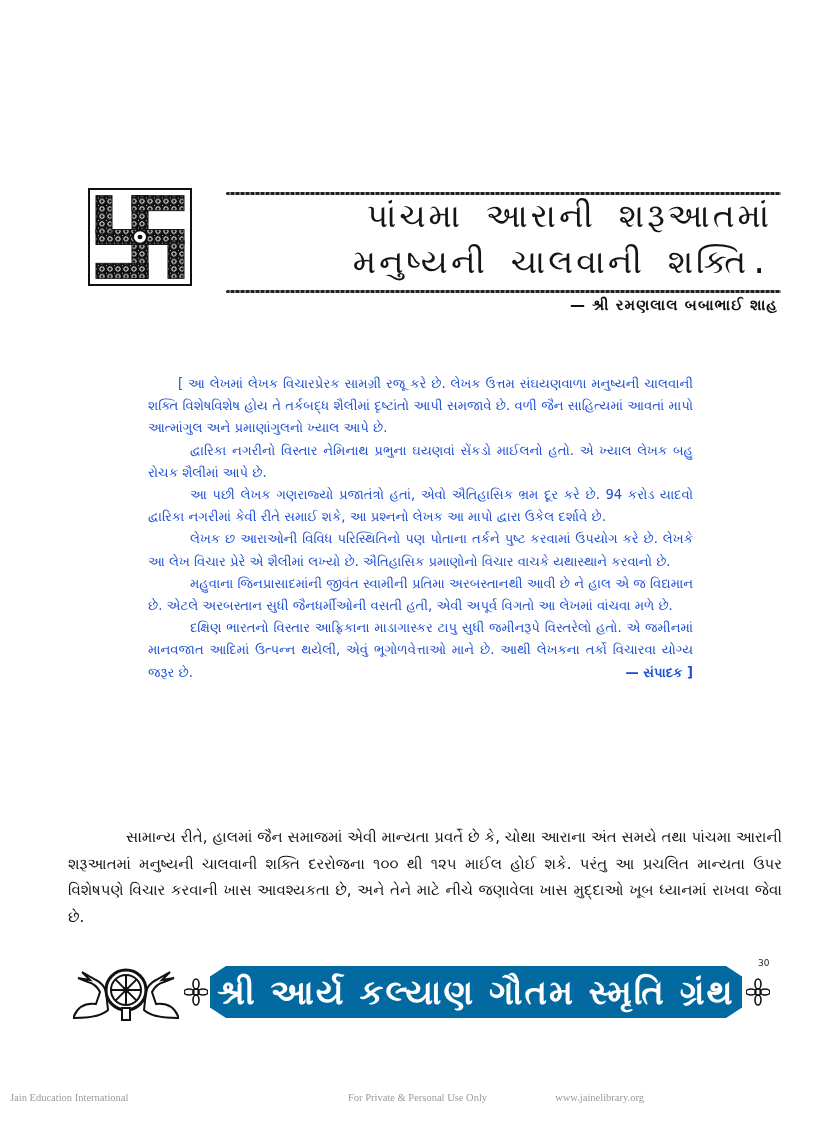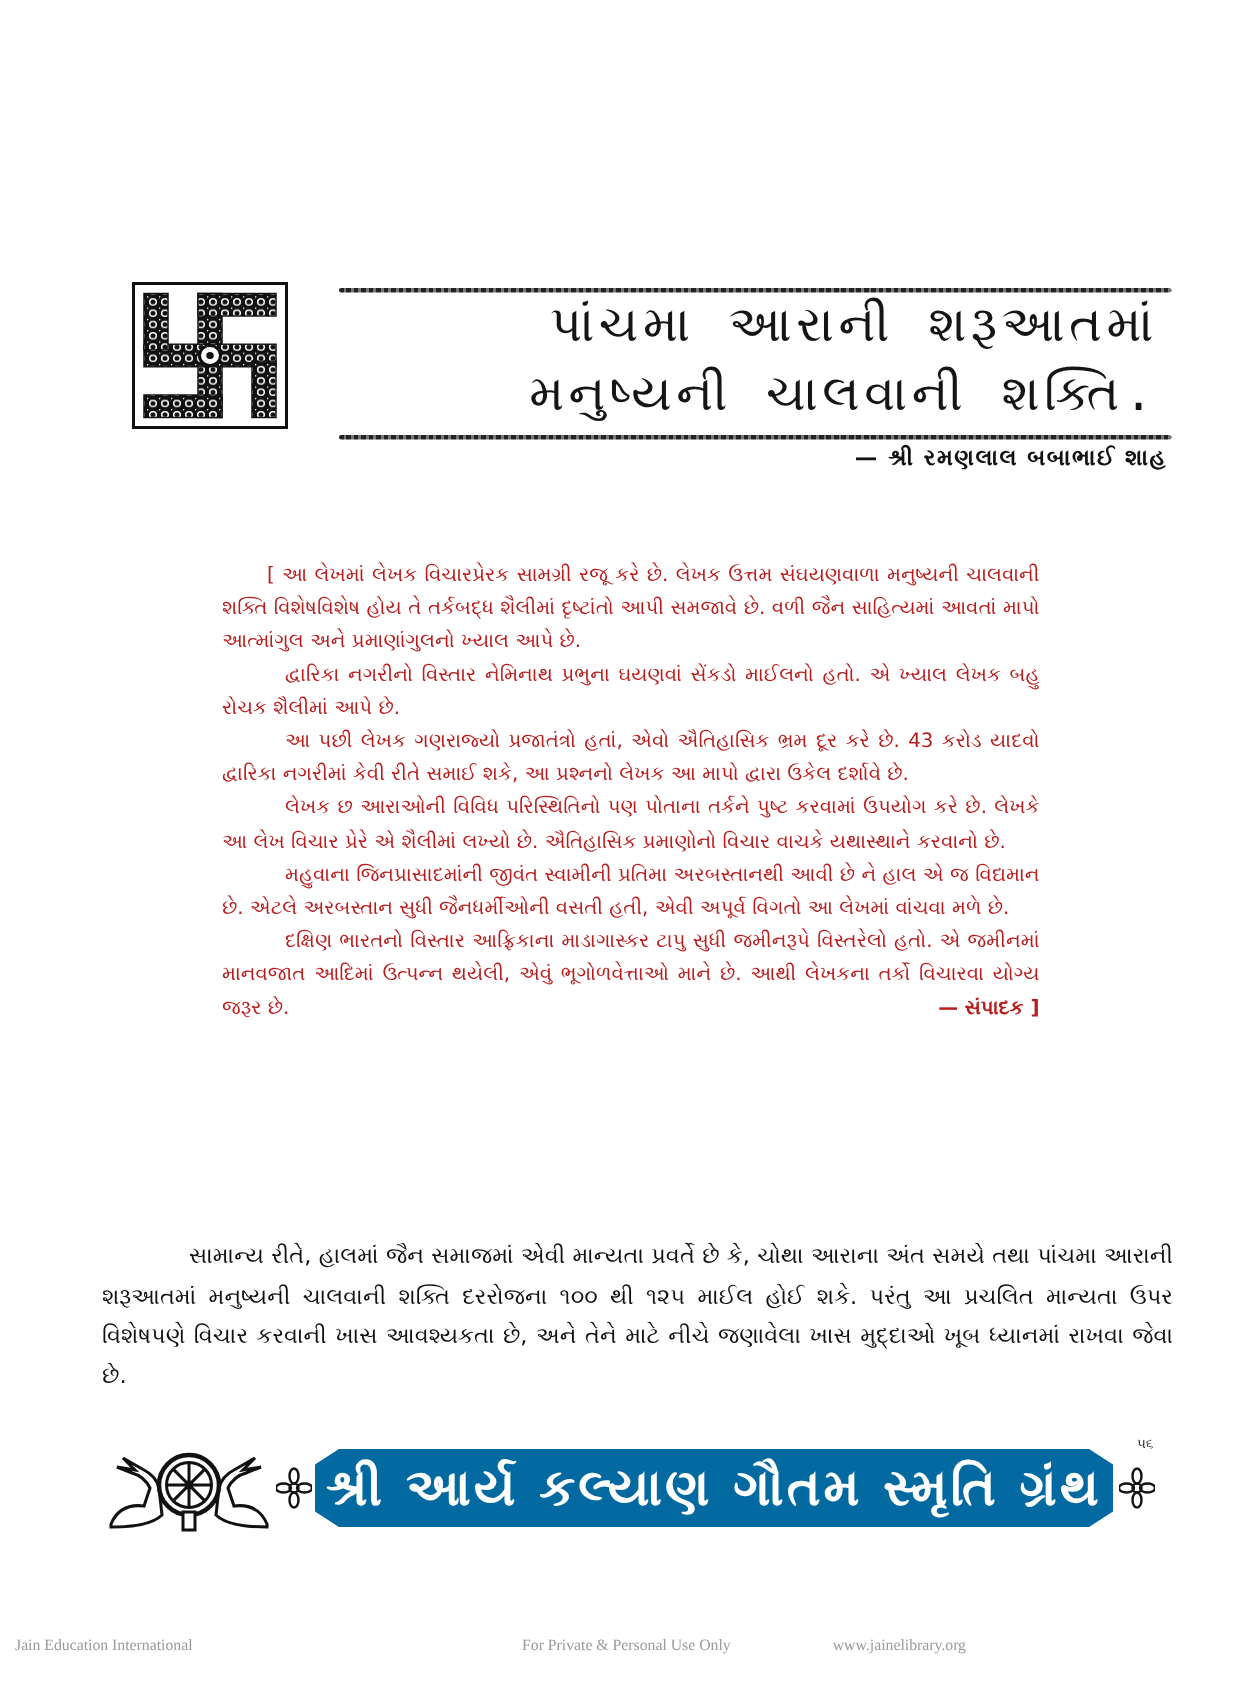--- a/index.html
+++ b/index.html
@@ -33,21 +33,21 @@
   .title.l2 { top: 246px; }
 
   .author {
     position: absolute; right: 50px; top: 296px;
     font-size: 15px; font-weight: bold; letter-spacing: 1px; white-space: nowrap;
   }
 
   
   .note {
     position: absolute; left: 148px; width: 545px; top: 373px;
-    font-size: 13.2px; line-height: 22.2px; text-align: justify; color: #b91c1c;
+    font-size: 13.2px; line-height: 22.2px; text-align: justify; color: #1d4ed8;
   }
   .note p { margin: 0; text-indent: 42px; }
   .note p.first { text-indent: 30px; }
   .note .sign { font-weight: bold; float: right; }
 
   
   .body {
     position: absolute; left: 68px; width: 714px; top: 824px;
     font-size: 15px; line-height: 26.5px; text-align: justify; color: #111;
   }
@@ -110,21 +110,21 @@
 
   <div class="rule top"></div>
   <div class="title l1">પાંચમા આરાની શરૂઆતમાં</div>
   <div class="title l2">મનુષ્યની ચાલવાની શક્તિ.</div>
   <div class="rule bottom"></div>
   <div class="author">— શ્રી રમણલાલ બબાભાઈ શાહ</div>
 
   <div class="note">
     <p class="first">[ આ લેખમાં લેખક વિચારપ્રેરક સામગ્રી રજૂ કરે છે. લેખક ઉત્તમ સંઘયણવાળા મનુષ્યની ચાલવાની શક્તિ વિશેષવિશેષ હોય તે તર્કબદ્ધ શૈલીમાં દૃષ્ટાંતો આપી સમજાવે છે. વળી જૈન સાહિત્યમાં આવતાં માપો આત્માંગુલ અને પ્રમાણાંગુલનો ખ્યાલ આપે છે.</p>
     <p>દ્વારિકા નગરીનો વિસ્તાર નેમિનાથ પ્રભુના ઘયણવાં સેંકડો માઈલનો હતો. એ ખ્યાલ લેખક બહુ રોચક શૈલીમાં આપે છે.</p>
-    <p>આ પછી લેખક ગણરાજ્યો પ્રજાતંત્રો હતાં, એવો ઐતિહાસિક ભ્રમ દૂર કરે છે. 43 કરોડ યાદવો દ્વારિકા નગરીમાં કેવી રીતે સમાઈ શકે, આ પ્રશ્નનો લેખક આ માપો દ્વારા ઉકેલ દર્શાવે છે.</p>
+    <p>આ પછી લેખક ગણરાજ્યો પ્રજાતંત્રો હતાં, એવો ઐતિહાસિક ભ્રમ દૂર કરે છે. 94 કરોડ યાદવો દ્વારિકા નગરીમાં કેવી રીતે સમાઈ શકે, આ પ્રશ્નનો લેખક આ માપો દ્વારા ઉકેલ દર્શાવે છે.</p>
     <p>લેખક છ આરાઓની વિવિધ પરિસ્થિતિનો પણ પોતાના તર્કને પુષ્ટ કરવામાં ઉપયોગ કરે છે. લેખકે આ લેખ વિચાર પ્રેરે એ શૈલીમાં લખ્યો છે. ઐતિહાસિક પ્રમાણોનો વિચાર વાચકે યથાસ્થાને કરવાનો છે.</p>
     <p>મહુવાના જિનપ્રાસાદમાંની જીવંત સ્વામીની પ્રતિમા અરબસ્તાનથી આવી છે ને હાલ એ જ વિદ્યમાન છે. એટલે અરબસ્તાન સુધી જૈનધર્મીઓની વસતી હતી, એવી અપૂર્વ વિગતો આ લેખમાં વાંચવા મળે છે.</p>
     <p><span>દક્ષિણ ભારતનો વિસ્તાર આફ્રિકાના માડાગાસ્કર ટાપુ સુધી જમીનરૂપે વિસ્તરેલો હતો. એ જમીનમાં માનવજાત આદિમાં ઉત્પન્ન થયેલી, એવું ભૂગોળવેત્તાઓ માને છે. આથી લેખકના તર્કો વિચારવા યોગ્ય જરૂર છે.</span> <span class="sign">— સંપાદક ]</span></p>
   </div>
 
   <div class="body">
     <p>સામાન્ય રીતે, હાલમાં જૈન સમાજમાં એવી માન્યતા પ્રવર્તે છે કે, ચોથા આરાના અંત સમયે તથા પાંચમા આરાની શરૂઆતમાં મનુષ્યની ચાલવાની શક્તિ દરરોજના ૧૦૦ થી ૧૨૫ માઈલ હોઈ શકે. પરંતુ આ પ્રચલિત માન્યતા ઉપર વિશેષપણે વિચાર કરવાની ખાસ આવશ્યકતા છે, અને તેને માટે નીચે જણાવેલા ખાસ મુદ્દાઓ ખૂબ ધ્યાનમાં રાખવા જેવા છે.</p>
   </div>
 
   <div class="banner-wrap">
@@ -164,20 +164,20 @@
         <g fill="none" stroke="#111" stroke-width="1.6">
           <circle cx="12" cy="16" r="3"></circle>
           <ellipse cx="12" cy="8" rx="3" ry="5"></ellipse>
           <ellipse cx="12" cy="24" rx="3" ry="5"></ellipse>
           <ellipse cx="5" cy="16" rx="5" ry="3"></ellipse>
           <ellipse cx="19" cy="16" rx="5" ry="3"></ellipse>
         </g>
       </svg>
     </div>
   </div>
-  <div class="page-no">૫૬</div>
+  <div class="page-no">30</div>
 
   <div class="footer">
     <span class="f-left">Jain Education International</span>
     <span class="f-mid">For Private &amp; Personal Use Only</span>
     <span class="f-right">www.jainelibrary.org</span>
   </div>
 </div>
 
 </body></html>

